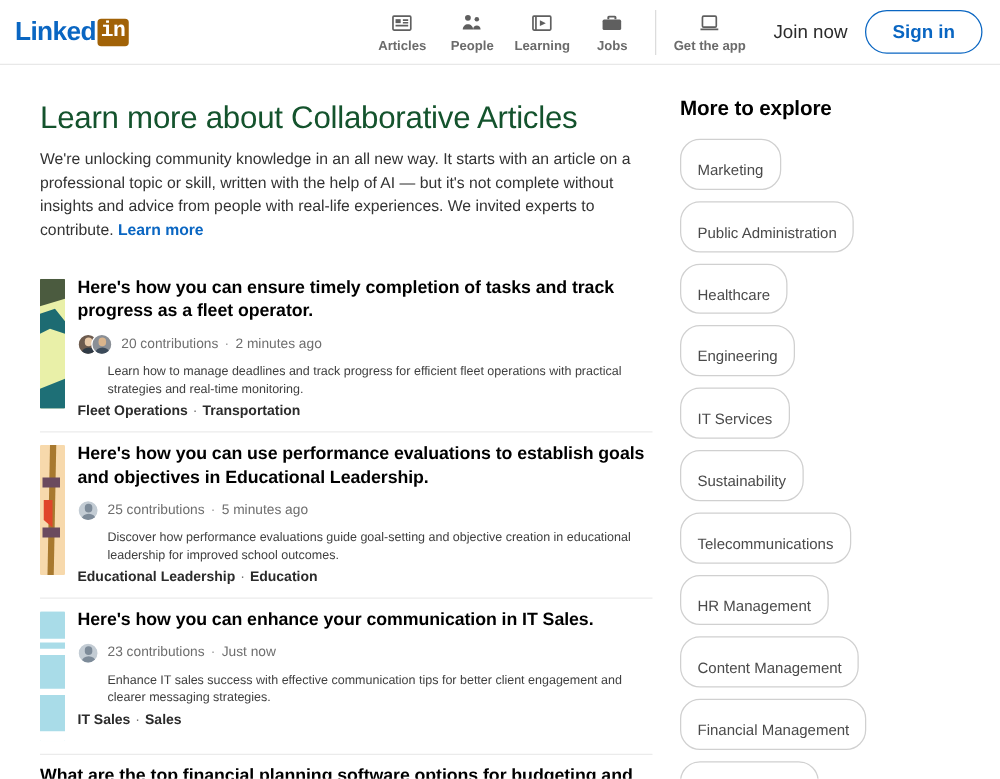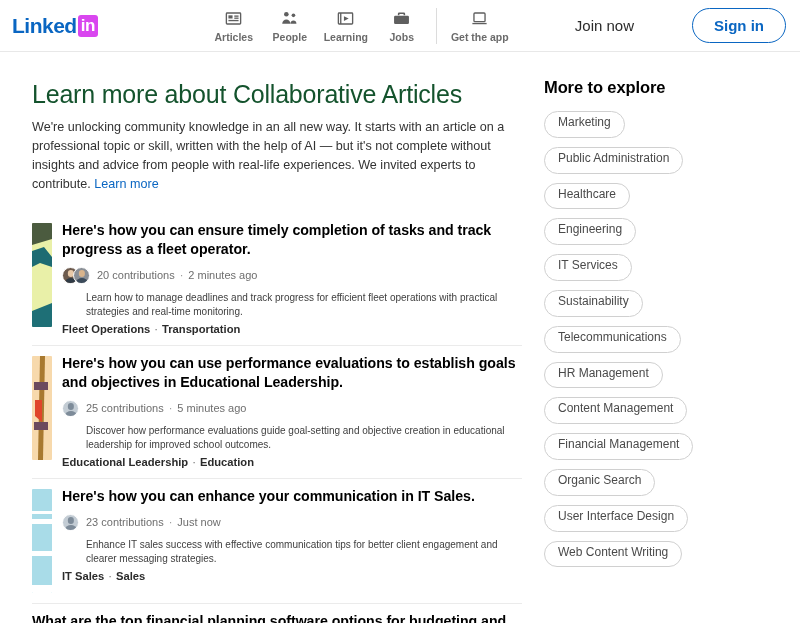--- a/index.html
+++ b/index.html
@@ -13,35 +13,35 @@
 
   
   .header {
     height: 52px;
     background: #ffffff;
     border-bottom: 1px solid #e8e8e8;
     display: flex;
     align-items: center;
     padding: 0 14px 0 12px;
     position: relative;
-    gap: 44px;
   }
   .logo {
     display: flex; align-items: center;
     font-size: 21px; font-weight: 700;
     color: #0a66c2; letter-spacing: -0.5px;
     line-height: 1;
   }
   .logo .in-box {
-    background: #d946ef; color: #ffffff;
+    background: #a16207; color: #ffffff;
     border-radius: 3px;
     font-size: 17px; font-weight: 700;
     padding: 2px 3px 3px 3px;
     margin-left: 1px;
     line-height: 1;
+    font-family: Liberation Mono, monospace;
   }
   .nav-spacer { flex: 1; }
   .nav-items { display: flex; align-items: center; height: 100%; }
   .nav-item {
     display: flex; flex-direction: column;
     align-items: center; justify-content: center;
     width: 56px; height: 44px; cursor: pointer;
     color: #6b6b6b;
     font-weight: bold;
   }
@@ -73,21 +73,21 @@
   
   .page-title {
     font-size: 25px; font-weight: 400; color: #14532d;
     letter-spacing: -0.2px; margin-bottom: 9px;
   }
   .page-desc {
     font-size: 12.6px; line-height: 1.52; color: #333333;
     max-width: 478px;
   }
   .learn-more-link {
-    color: #0a66c2; font-weight: 400; cursor: pointer;
+    color: #0a66c2; font-weight: 700; cursor: pointer;
     text-decoration: none;
   }
 
   
   .articles { margin-top: 18px; }
   .article {
     display: flex;
     padding: 8px 0 10px 0;
     border-bottom: 1px solid #ebebeb;
     cursor: pointer;
@@ -145,21 +145,21 @@
   .art-tags .tag-dot { font-weight: 400; color: #6e6e6e; margin: 0 4px; }
 
   
   .side-title {
     font-size: 16.5px; font-weight: 600; color: #000;
     margin-bottom: 14px; letter-spacing: -0.1px;
   }
   .pills { display: flex; flex-direction: column; align-items: flex-start; gap: 9px; }
   .pill {
     border: 1px solid #d0d0d0; border-radius: 16px;
-    padding: 4px 13px 7px 13px;
+    padding: 18px 13px 7px 13px;
     font-size: 12px; color: #4a4a4a;
     background: #fff; cursor: pointer;
     white-space: nowrap; line-height: 1.15;
   }
 </style>
 </head>
 <body>
 
 <div class="header">
 

